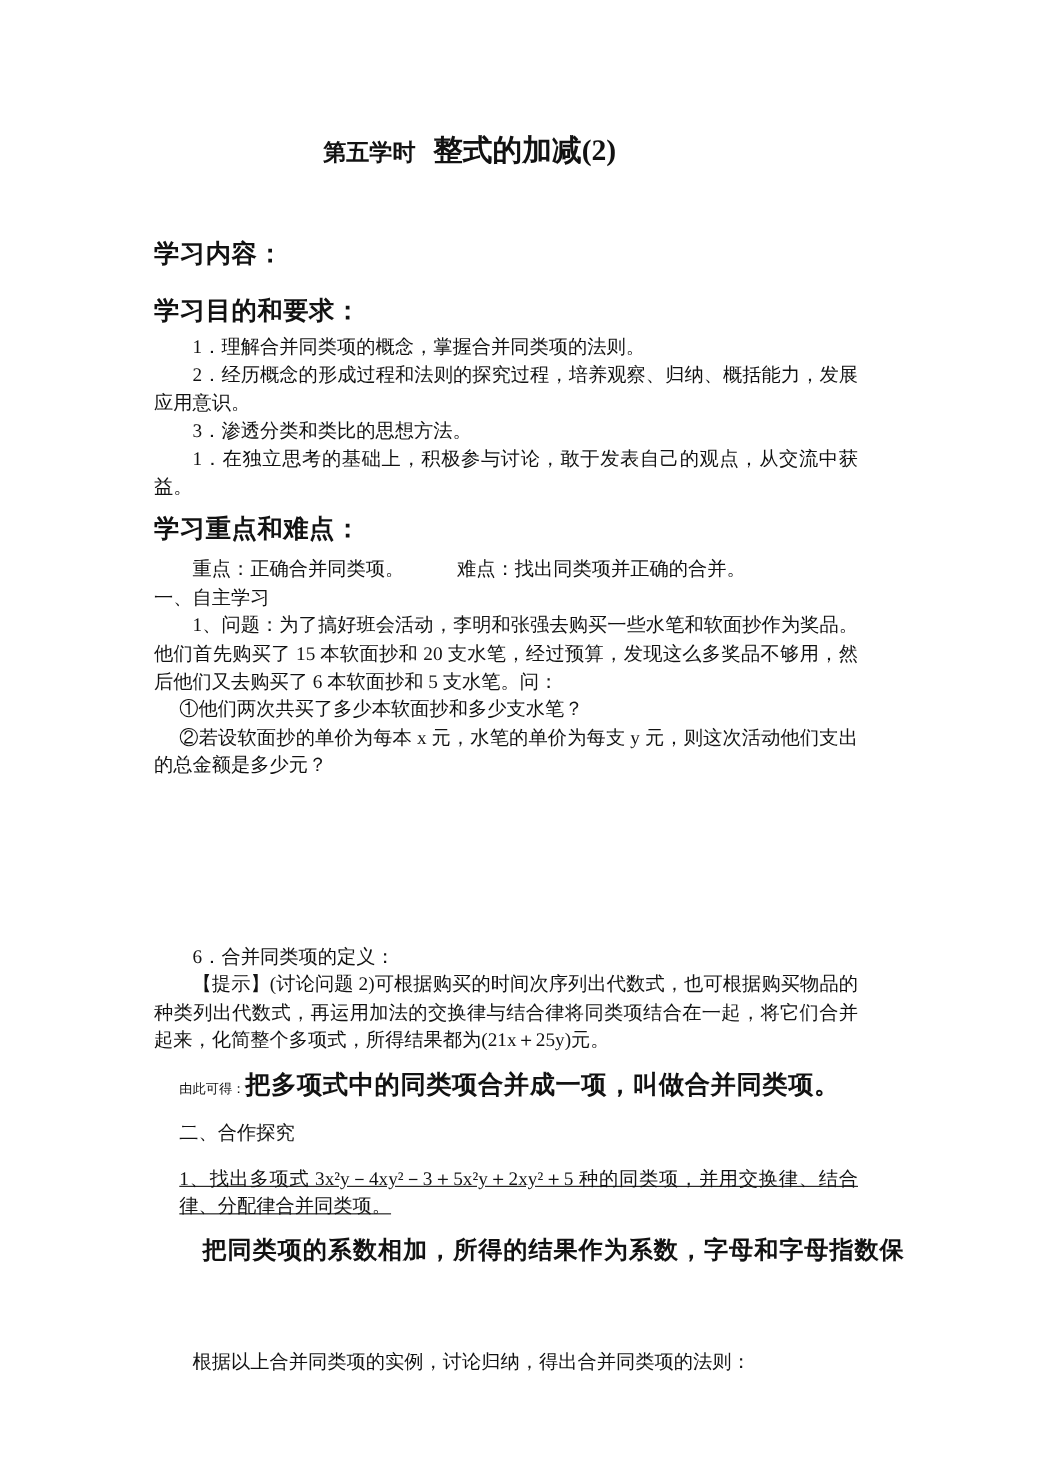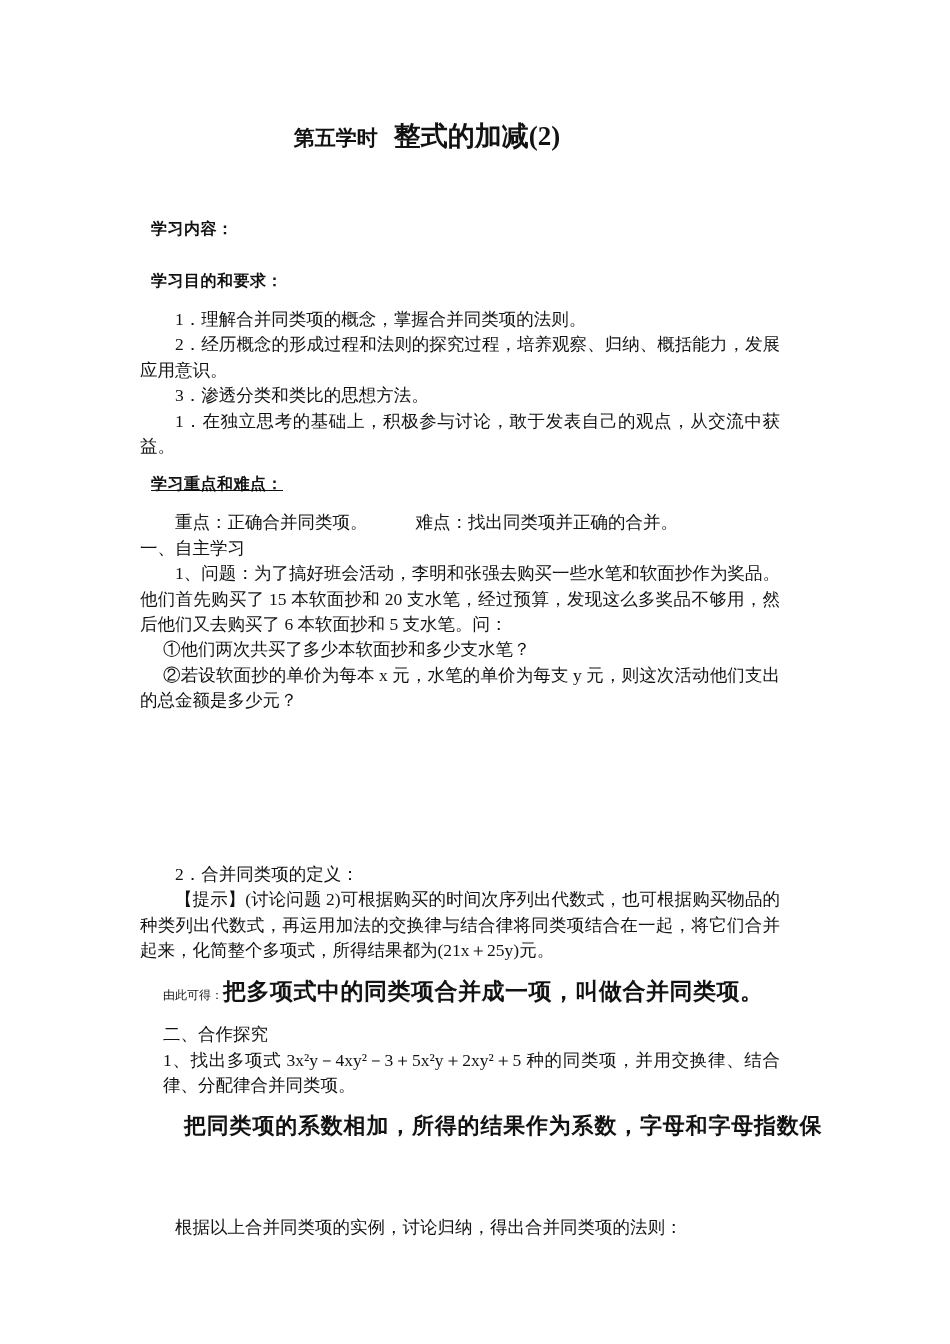--- a/index.html
+++ b/index.html
@@ -30,29 +30,29 @@
     font-weight: 700;
   }
   .title-main {
     font-size: 27px;
     font-weight: 700;
     margin-left: 16px;
   }
   
   .h-big {
     font-family: "Liberation Sans", "DejaVu Sans", sans-serif;
-    font-size: 16px;
+    font-size: 23px;
     font-weight: 700;
     line-height: 30px;
-    margin: 11px;
+    margin: 0;
     letter-spacing: 0.5px;
   }
   .h-content    { margin-top: 56px; }
   .h-objectives { margin-top: 22px; }
-  .h-focus      { margin-top: 10px; text-decoration: underline; }
+  .h-focus      { margin-top: 10px; }
   
   .body-p {
     font-size: 17.5px;
     line-height: 25.4px;
     margin: 0;
     text-align: justify;
   }
   .indent2 { text-indent: 2em; }
   .indent1 { text-indent: 23px; }
   .block-indent { padding-left: 23px; }
@@ -76,21 +76,21 @@
   }
   .conclusion-prefix {
     font-size: 12px;
   }
   .conclusion-strong {
     font-size: 23px;
     font-weight: 700;
     letter-spacing: 0.5px;
   }
   .section-coop { margin-top: 10px; }
-  .task-para { margin-top: 0; }
+  .task-para { margin-top: 16px; text-decoration: underline; }
   .rule-intro { margin-top: 72px; }
   .rule-strong {
     margin-top: 10px;
     font-size: 22px;
     font-weight: 700;
     line-height: 34px;
     letter-spacing: 0.8px;
     text-indent: 2em;
     text-align: left;
     white-space: nowrap;
@@ -123,21 +123,21 @@
   <p class="body-p">一、自主学习</p>
 
   <p class="body-p indent2 problem-para">1、问题：为了搞好班会活动，李明和张强去购买一些水笔和软面抄作为奖品。他们首先购买了 15 本软面抄和 20 支水笔，经过预算，发现这么多奖品不够用，然后他们又去购买了 6 本软面抄和 5 支水笔。问：</p>
 
   <p class="body-p indent1">①他们两次共买了多少本软面抄和多少支水笔？</p>
 
   <p class="body-p indent1">②若设软面抄的单价为每本 x 元，水笔的单价为每支 y 元，则这次活动他们支出的总金额是多少元？</p>
 
   <div class="answer-space"></div>
 
-  <p class="body-p indent2">2．合并同类项的定义：</p>
+  <p class="body-p indent2">6．合并同类项的定义：</p>
 
   <p class="body-p indent2 hint-para">【提示】(讨论问题 2)可根据购买的时间次序列出代数式，也可根据购买物品的种类列出代数式，再运用加法的交换律与结合律将同类项结合在一起，将它们合并起来，化简整个多项式，所得结果都为(21x＋25y)元。</p>
 
   <p class="body-p conclusion-line"><span class="conclusion-prefix">由此可得：</span><span class="conclusion-strong">把多项式中的同类项合并成一项，叫做合并同类项。</span></p>
 
   <p class="body-p indent1 section-coop">二、合作探究</p>
 
   <p class="body-p block-indent task-para">1、找出多项式 3x²y－4xy²－3＋5x²y＋2xy²＋5 种的同类项，并用交换律、结合律、分配律合并同类项。</p>
 
   <p class="body-p rule-strong">把同类项的系数相加，所得的结果作为系数，字母和字母指数保</p>

